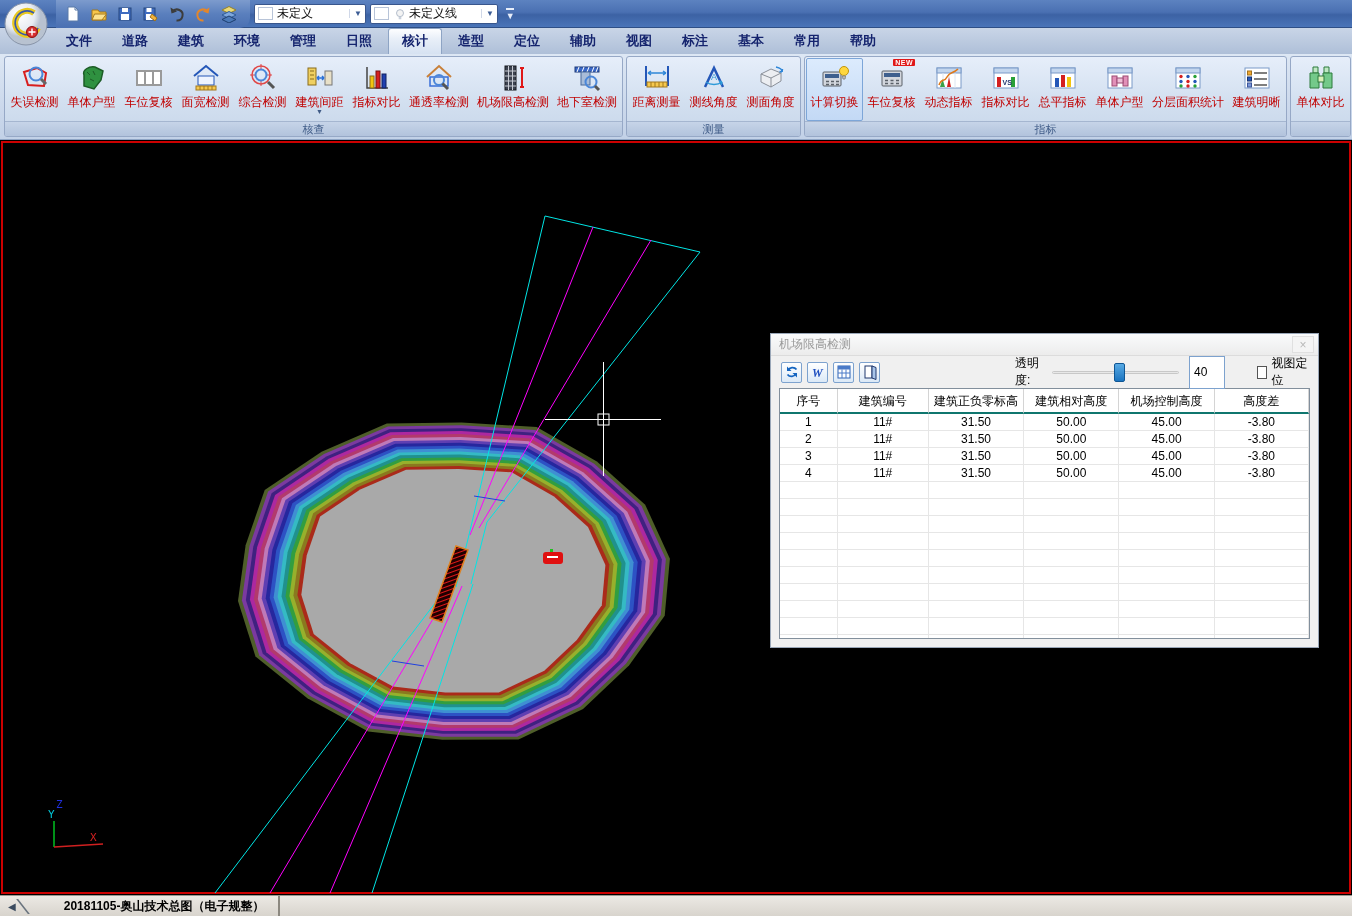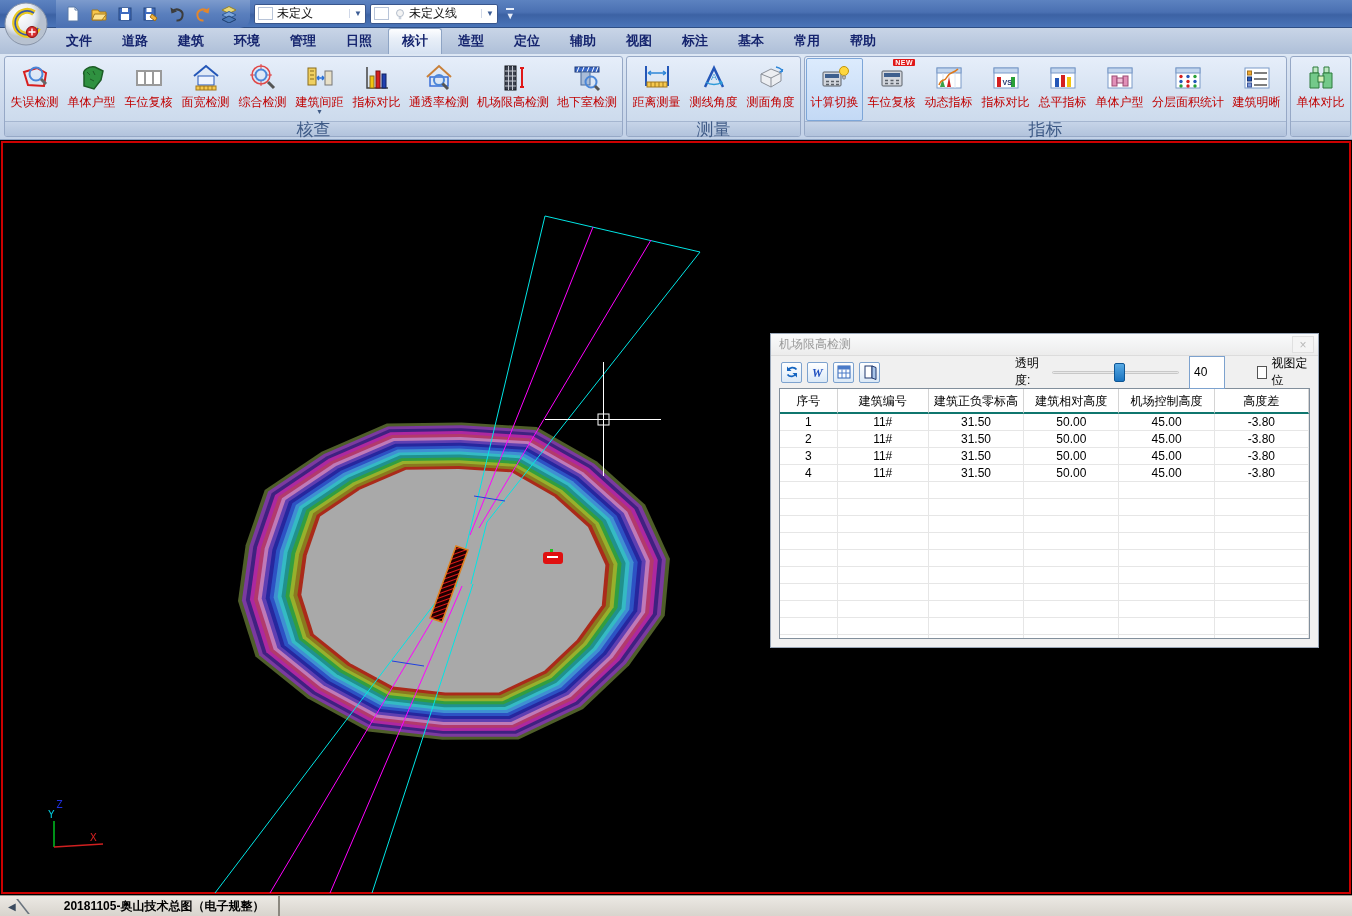--- a/index.html
+++ b/index.html
@@ -42,21 +42,21 @@
   .rbuttons { flex:1; display:flex; align-items:stretch; padding:1px 1px 0; }
   .rbtn { position:relative; min-width:57px; padding:2px 3px 0; display:flex; flex-direction:column; align-items:center;
     border:1px solid transparent; border-radius:2px; cursor:pointer; }
   .rbtn.selected { background:linear-gradient(#dcebfd,#c3d9f5); border-color:#7da6d8; }
   .rbtn .ricon { width:30px; height:30px; margin-top:2px; }
   .rbtn .ricon svg { width:30px; height:30px; }
   .rbtn .rtext { font-size:12px; color:#c00000; white-space:nowrap; margin-top:2px; line-height:14px; }
   .rbtn .rdrop { font-size:7px; color:#3e5a86; line-height:6px; }
   .rbtn .rbadge { position:absolute; top:0; right:4px; font-size:7px; font-weight:bold; color:#fff;
     background:#e01818; padding:0 2px; border-radius:1px; letter-spacing:.5px; }
-  .rlabel { height:15px; font-size:17px; color:#3e5a86; text-align:center; line-height:15px;
+  .rlabel { height:15px; font-size:11px; color:#3e5a86; text-align:center; line-height:15px;
     background:linear-gradient(#c6d4e8,#b2c3dc); border-top:1px solid #a5b6d0; border-radius:0 0 2px 2px; cursor:default; }
 
   
   .canvas { position:absolute; left:0; top:140px; width:1352px; height:755px; background:#000; }
   .canvas svg { display:block; }
 
   
   .dialog { position:absolute; left:770px; top:333px; width:549px; height:315px; background:#f0f0f0;
     border:1px solid #9aa7b8; box-shadow:2px 3px 8px rgba(0,0,0,.55); }
   .dlg-title { height:22px; display:flex; align-items:center; padding:0 4px 0 8px;

